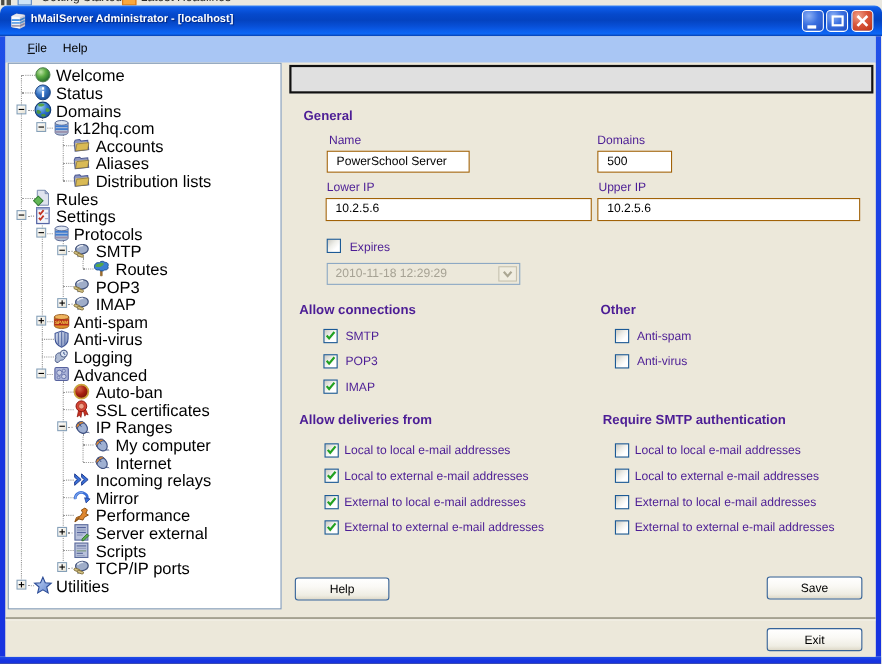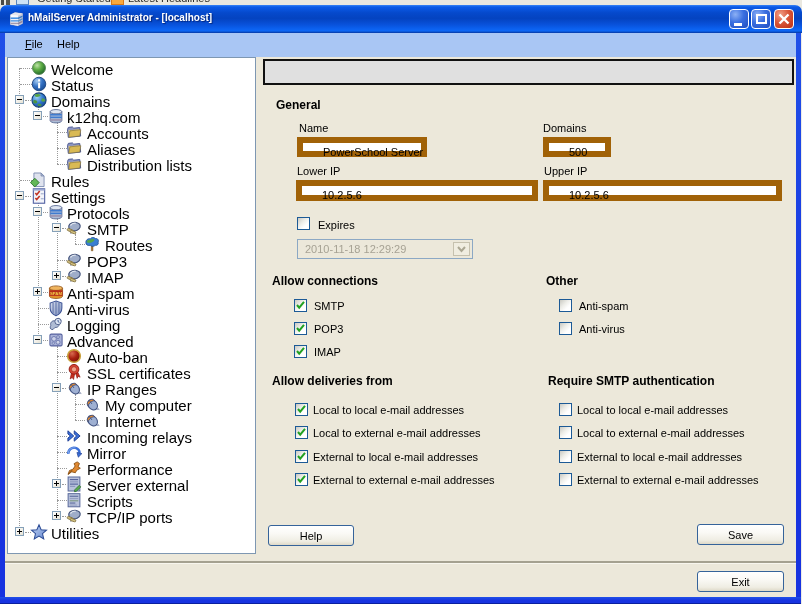--- a/index.html
+++ b/index.html
@@ -10,23 +10,23 @@
 .winb{position:absolute;background:linear-gradient(180deg,#2050e8 0%,#1733e0 60%,#1733e0 100%)}
 #title{position:absolute;left:28px;top:12px;font-size:10px;font-weight:bold;color:#fff;
  text-shadow:1px 1px 1px rgba(0,10,60,.55);letter-spacing:0px;white-space:nowrap}
 .capbtn{position:absolute;top:9px;width:20px;height:20px;border:1px solid #fff;border-radius:4px}
 .bmin,.bmax{background:radial-gradient(circle at 30% 25%,#8cb0f5 0%,#3a6fe0 45%,#1f4cc0 100%)}
 .bclose{background:radial-gradient(circle at 30% 25%,#f0a088 0%,#d9563a 45%,#bc3014 100%)}
 #menubar{position:absolute;left:5px;top:33px;width:791px;height:24px;background:#a9c6f4;font-size:11px;color:#000}
 #client{position:absolute;left:5px;top:57px;width:791px;height:540px;background:#ece8da}
 #treebox{position:absolute;left:7px;top:57px;width:249px;height:497px;background:#fff;border:1px solid #7e97b2}
 #graybar{position:absolute;left:263px;top:59px;width:531px;height:26px;background:#e0e0e0;border:2px solid #111}
-.lbl{position:absolute;font-size:11px;color:#000000;white-space:nowrap}
+.lbl{position:absolute;font-size:11px;color:#4c1d95;white-space:nowrap}
 .bold{font-weight:bold;font-size:12px}
-.tb{position:absolute;background:#fff;border:6px solid #a16207;font-size:11px;color:#000;padding:3px 0 0 20px;white-space:nowrap}
+.tb{position:absolute;background:#fff;border:1px solid #a16207;font-size:11px;color:#000;padding:3px 0 0 8px;white-space:nowrap}
 .cb{position:absolute;width:13px;height:13px;border:1px solid #1c5a96;background:linear-gradient(135deg,#c9c9c2 0%,#eeeee9 40%,#ffffff 70%)}
 .btn{position:absolute;border:1px solid #35639a;border-radius:3px;font-size:11px;color:#000;text-align:center;
  background:linear-gradient(180deg,#ffffff 0%,#faf9f5 40%,#efede3 80%,#ded9c8 100%);padding-top:4px}
 .treerow{position:absolute;font-size:15px;color:#000;white-space:nowrap}
 .vdot{position:absolute;width:1px;border-left:1px dotted #9a9a9a}
 .hdot{position:absolute;height:1px;border-top:1px dotted #9a9a9a}
 .expbox{position:absolute;width:9px;height:9px;border:1px solid #85a0b8;background:linear-gradient(135deg,#fff,#e6e2d4);}
 .expbox .h{position:absolute;left:1px;top:3px;width:5px;height:1px;background:#000}
 .expbox .v{position:absolute;left:3px;top:1px;width:1px;height:5px;background:#000}
 .icon{position:absolute;width:16px;height:16px}

